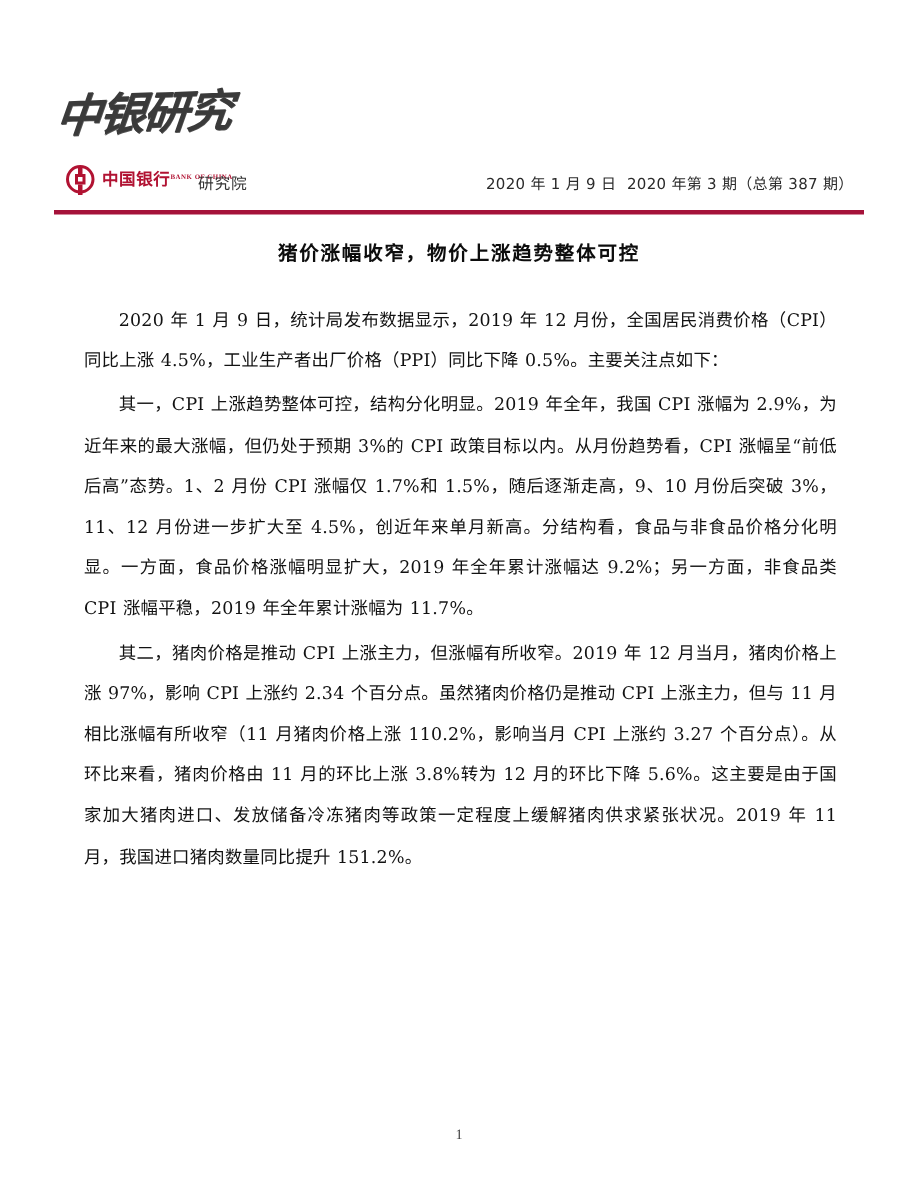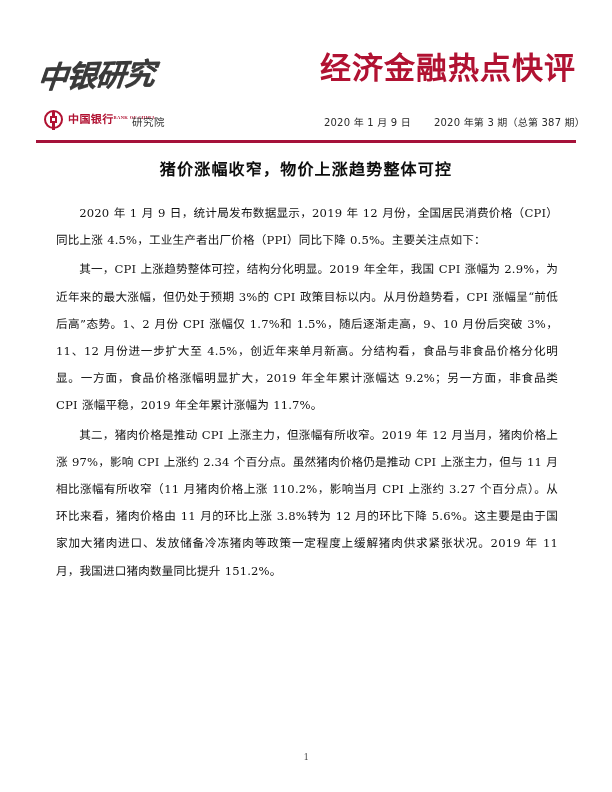--- a/index.html
+++ b/index.html
@@ -151,21 +151,21 @@
     top: 6px;
     font-family: "DejaVu Sans", "Liberation Sans", sans-serif;
     font-size: 10px;
     color: #2b2b2b;
     white-space: nowrap;
     letter-spacing: 0.2px;
     text-align: right;
   }
   .issue-number {
     position: absolute;
-    left: 398px;
+    left: 382px;
     top: 6px;
     font-family: "DejaVu Sans", "Liberation Sans", sans-serif;
     font-size: 10px;
     color: #2b2b2b;
     white-space: nowrap;
     letter-spacing: 0.2px;
   }
 
   .rule-thick {
     position: absolute;
@@ -177,21 +177,21 @@
   }
 
   
   .doc-title {
     position: absolute;
     left: 36px;
     top: 158px;
     width: 540px;
     text-align: center;
     font-family: "DejaVu Sans", "Liberation Sans", sans-serif;
-    font-size: 16px;
+    font-size: 13px;
     font-weight: bold;
     color: #0d0d0d;
     letter-spacing: 1.2px;
     line-height: 24px;
   }
 
   
   .body-area {
     position: absolute;
     left: 56px;
@@ -228,21 +228,20 @@
 <body>
 
 <div class="page">
 
   <div class="masthead">
 
     <div class="brush-logo">
       <span class="brush-logo-text">中银研究</span>
     </div>
 
-    <div class="masthead-title">经济金融热点快评</div>
 
     <div class="subhead">
 
       <div class="boc-brand">
         <span class="boc-mark"></span>
         <span class="boc-names">
           <span class="boc-cn">中国银行</span>
           <span class="boc-en">BANK OF CHINA</span>
         </span>
       </div>

